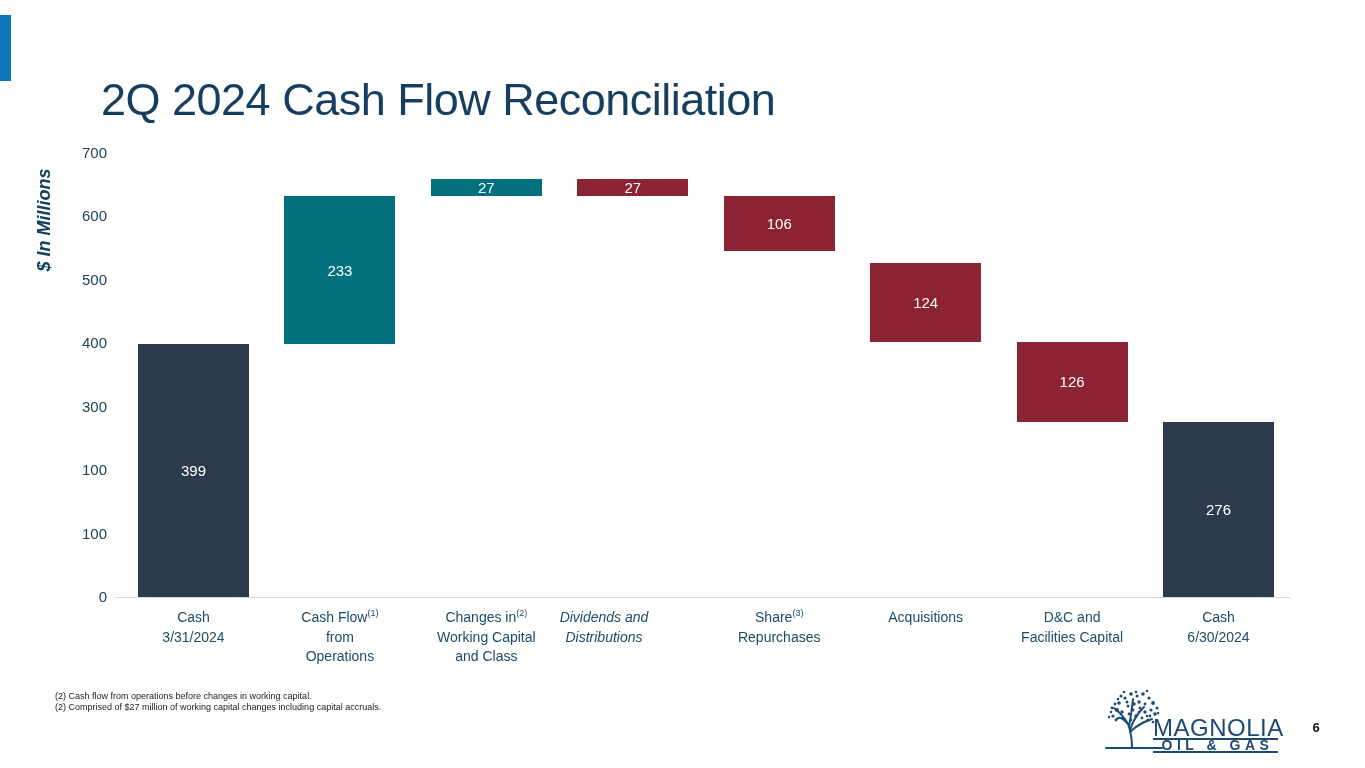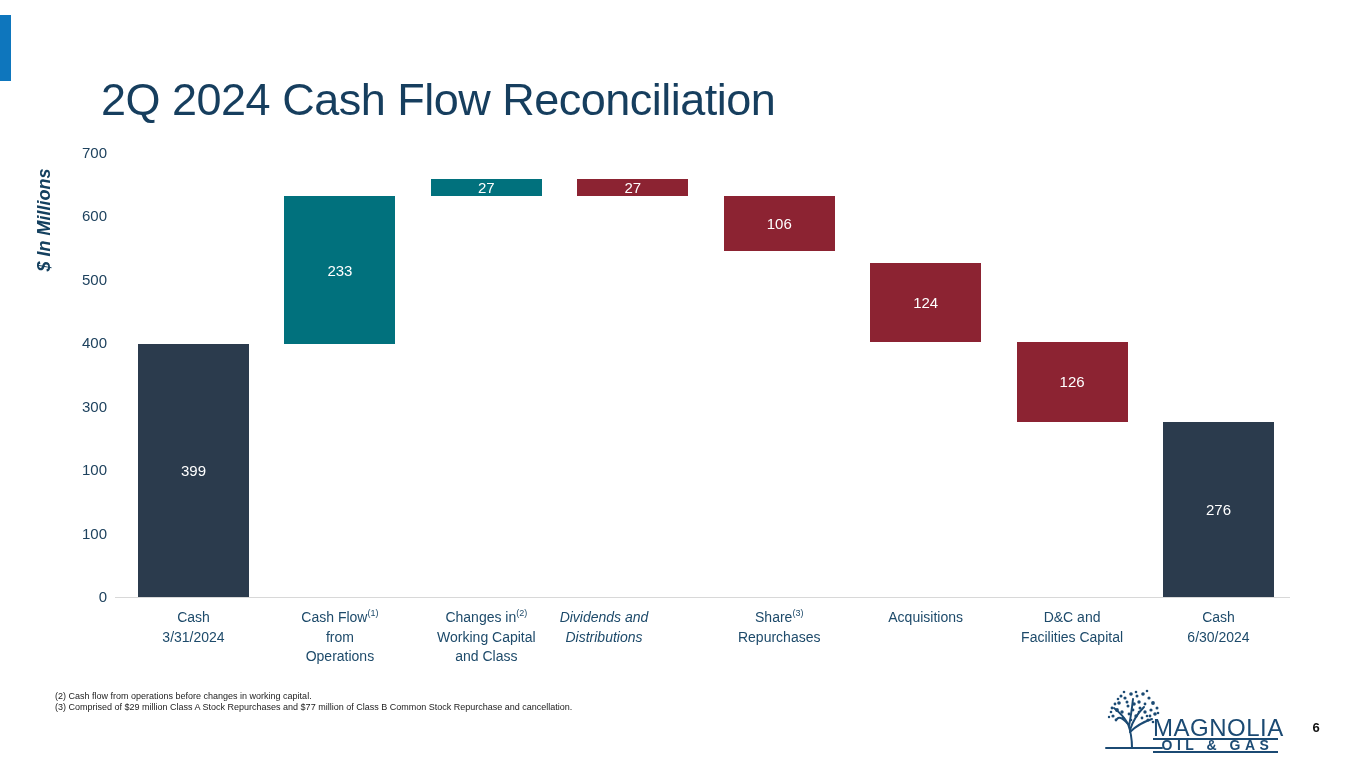--- a/index.html
+++ b/index.html
@@ -132,21 +132,21 @@
       <span class="bar-value">276</span>
     </div>
     <div class="xlabel" style="left: 1138.51px;">
       <div>Cash</div>
       <div>6/30/2024</div>
     </div>
   </div>
 
 <div class="footnotes">
   <div>(2) Cash flow from operations before changes in working capital.</div>
-  <div>(3) Comprised of $29 million Class A Stock Repurchases and $77 million of Class B Common Stock Repurchase and cancellation.</div>
+  <div>(2) Comprised of $27 million of working capital changes including capital accruals.</div>
 </div>
 
 <div class="logo">
   <svg class="logo-tree" width="62" height="66" viewBox="0 0 62 66">
     <g fill="none" stroke="#1b4a73" stroke-width="2" stroke-linecap="round">
       <path d="M3 62 H59"></path>
       <path d="M29 62 C29 52 28 46 25 38 C21 30 16 26 11 22"></path>
       <path d="M27 44 C30 34 34 28 41 21"></path>
       <path d="M26 40 C28 30 29 22 30 13"></path>
       <path d="M27 46 C33 40 40 36 49 33"></path>

